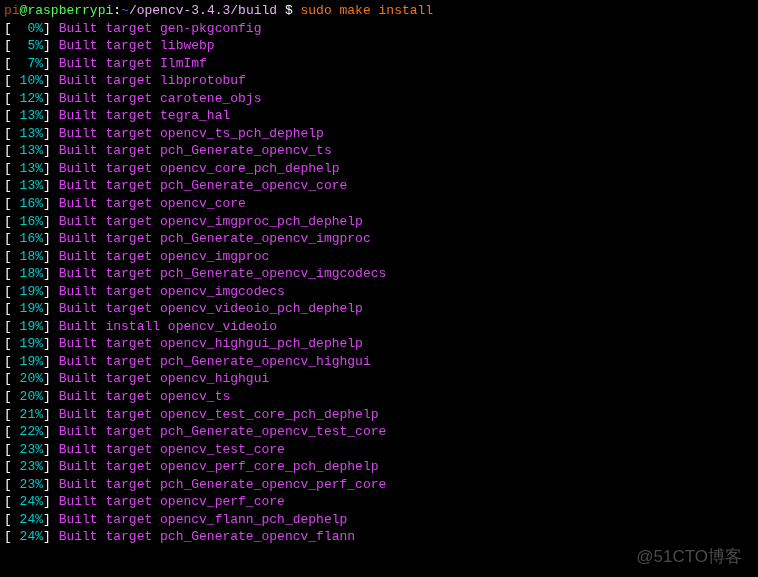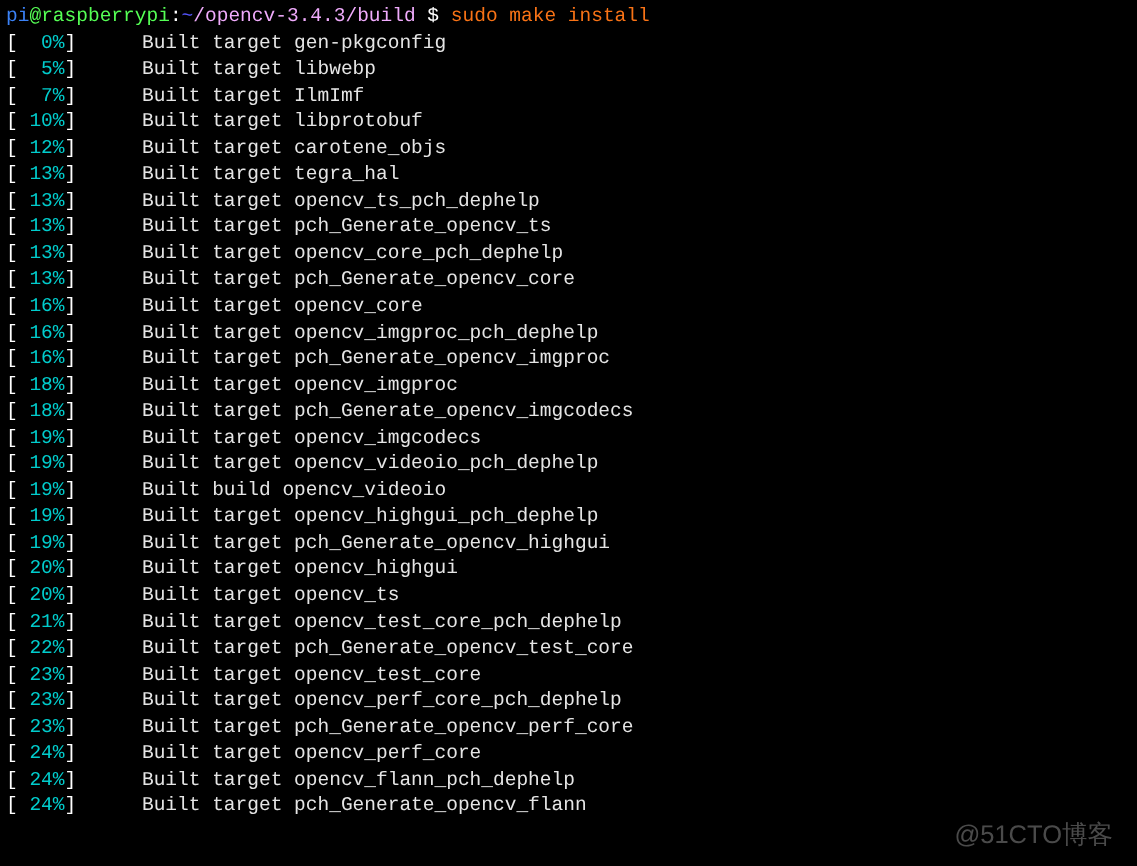--- a/index.html
+++ b/index.html
@@ -15,34 +15,34 @@
       line-height: 1.35;
       width: 758px;
       height: 577px;
       overflow: hidden;
       padding: 2px 4px;
       position: relative;
     }
     .prompt-line {
       white-space: pre;
     }
-    .user { color: #3b82f6; }
+    .user { color: #c2410c; }
     .at { color: #55ff55; }
     .host { color: #55ff55; }
     .colon { color: #fff; }
     .tilde { color: #5555ff; }
     .path { color: #f0abfc; }
     .dollar { color: #fff; }
     .cmd { color: #f97316; }
     .line {
       white-space: pre;
     }
     .bracket { color: #fff; }
     .pct { color: #00cccc; }
-    .text { color: #e5e5e5; margin-left: 36px; }
+    .text { color: #d946ef; }
     .watermark {
       position: absolute;
       bottom: 8px;
       right: 16px;
       color: #888;
       font-family: Arial, sans-serif;
       font-size: 17px;
       opacity: 0.55;
     }
   </style>
@@ -62,21 +62,21 @@
     <div class="line"><span class="bracket">[</span><span class="pct"> 13%</span><span class="bracket">] </span><span class="text">Built target pch_Generate_opencv_ts</span></div>
     <div class="line"><span class="bracket">[</span><span class="pct"> 13%</span><span class="bracket">] </span><span class="text">Built target opencv_core_pch_dephelp</span></div>
     <div class="line"><span class="bracket">[</span><span class="pct"> 13%</span><span class="bracket">] </span><span class="text">Built target pch_Generate_opencv_core</span></div>
     <div class="line"><span class="bracket">[</span><span class="pct"> 16%</span><span class="bracket">] </span><span class="text">Built target opencv_core</span></div>
     <div class="line"><span class="bracket">[</span><span class="pct"> 16%</span><span class="bracket">] </span><span class="text">Built target opencv_imgproc_pch_dephelp</span></div>
     <div class="line"><span class="bracket">[</span><span class="pct"> 16%</span><span class="bracket">] </span><span class="text">Built target pch_Generate_opencv_imgproc</span></div>
     <div class="line"><span class="bracket">[</span><span class="pct"> 18%</span><span class="bracket">] </span><span class="text">Built target opencv_imgproc</span></div>
     <div class="line"><span class="bracket">[</span><span class="pct"> 18%</span><span class="bracket">] </span><span class="text">Built target pch_Generate_opencv_imgcodecs</span></div>
     <div class="line"><span class="bracket">[</span><span class="pct"> 19%</span><span class="bracket">] </span><span class="text">Built target opencv_imgcodecs</span></div>
     <div class="line"><span class="bracket">[</span><span class="pct"> 19%</span><span class="bracket">] </span><span class="text">Built target opencv_videoio_pch_dephelp</span></div>
-    <div class="line"><span class="bracket">[</span><span class="pct"> 19%</span><span class="bracket">] </span><span class="text">Built build opencv_videoio</span></div>
+    <div class="line"><span class="bracket">[</span><span class="pct"> 19%</span><span class="bracket">] </span><span class="text">Built install opencv_videoio</span></div>
     <div class="line"><span class="bracket">[</span><span class="pct"> 19%</span><span class="bracket">] </span><span class="text">Built target opencv_highgui_pch_dephelp</span></div>
     <div class="line"><span class="bracket">[</span><span class="pct"> 19%</span><span class="bracket">] </span><span class="text">Built target pch_Generate_opencv_highgui</span></div>
     <div class="line"><span class="bracket">[</span><span class="pct"> 20%</span><span class="bracket">] </span><span class="text">Built target opencv_highgui</span></div>
     <div class="line"><span class="bracket">[</span><span class="pct"> 20%</span><span class="bracket">] </span><span class="text">Built target opencv_ts</span></div>
     <div class="line"><span class="bracket">[</span><span class="pct"> 21%</span><span class="bracket">] </span><span class="text">Built target opencv_test_core_pch_dephelp</span></div>
     <div class="line"><span class="bracket">[</span><span class="pct"> 22%</span><span class="bracket">] </span><span class="text">Built target pch_Generate_opencv_test_core</span></div>
     <div class="line"><span class="bracket">[</span><span class="pct"> 23%</span><span class="bracket">] </span><span class="text">Built target opencv_test_core</span></div>
     <div class="line"><span class="bracket">[</span><span class="pct"> 23%</span><span class="bracket">] </span><span class="text">Built target opencv_perf_core_pch_dephelp</span></div>
     <div class="line"><span class="bracket">[</span><span class="pct"> 23%</span><span class="bracket">] </span><span class="text">Built target pch_Generate_opencv_perf_core</span></div>
     <div class="line"><span class="bracket">[</span><span class="pct"> 24%</span><span class="bracket">] </span><span class="text">Built target opencv_perf_core</span></div>

